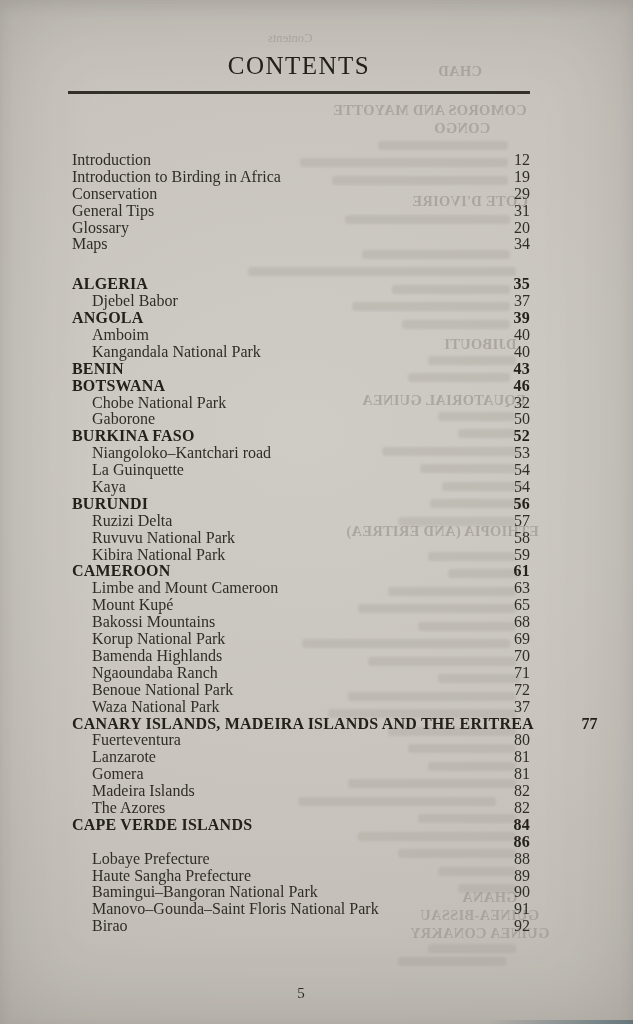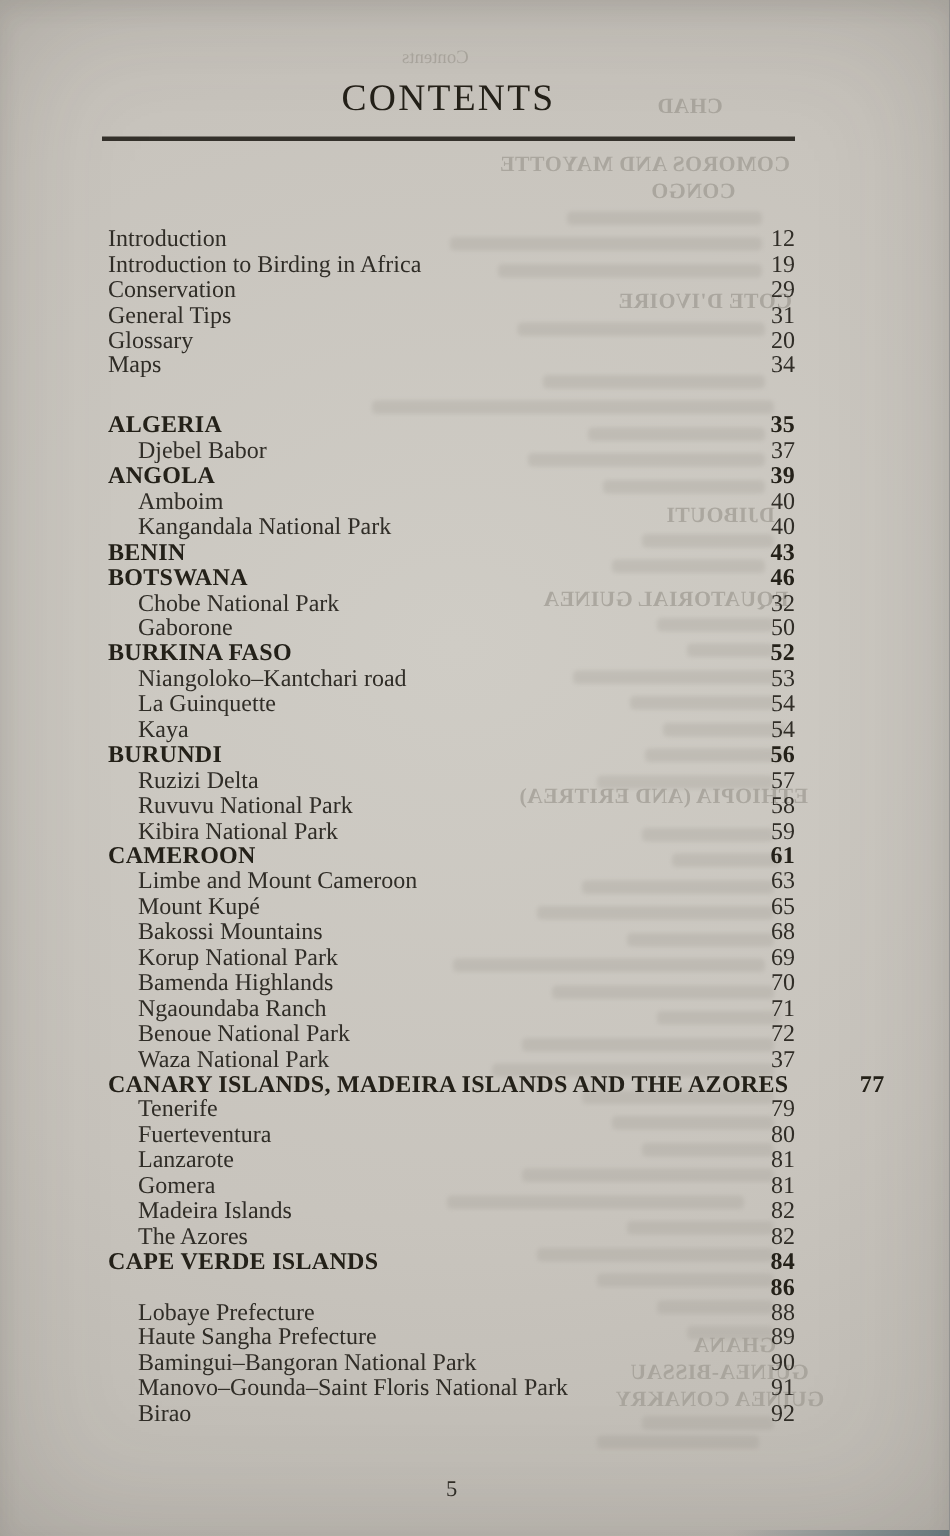--- a/index.html
+++ b/index.html
@@ -300,28 +300,23 @@
         <span class="label">Benoue National Park</span>
         <span class="fill"></span>
         <span class="page">72</span>
       </div>
       <div class="toc-row site">
         <span class="label">Waza National Park</span>
         <span class="fill"></span>
         <span class="page">37</span>
       </div>
       <div class="toc-row country">
-        <span class="label">CANARY ISLANDS, MADEIRA ISLANDS AND THE AZORES</span>
+        <span class="label">CANARY ISLANDS, MADEIRA ISLANDS AND THE ERITREA</span>
         <span class="fill"></span>
         <span class="page">77</span>
-      </div>
-      <div class="toc-row site">
-        <span class="label">Tenerife</span>
-        <span class="fill"></span>
-        <span class="page">79</span>
       </div>
       <div class="toc-row site">
         <span class="label">Fuerteventura</span>
         <span class="fill"></span>
         <span class="page">80</span>
       </div>
       <div class="toc-row site">
         <span class="label">Lanzarote</span>
         <span class="fill"></span>
         <span class="page">81</span>

